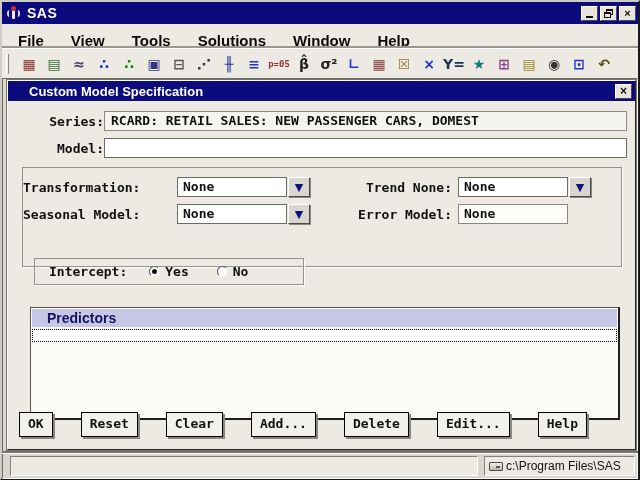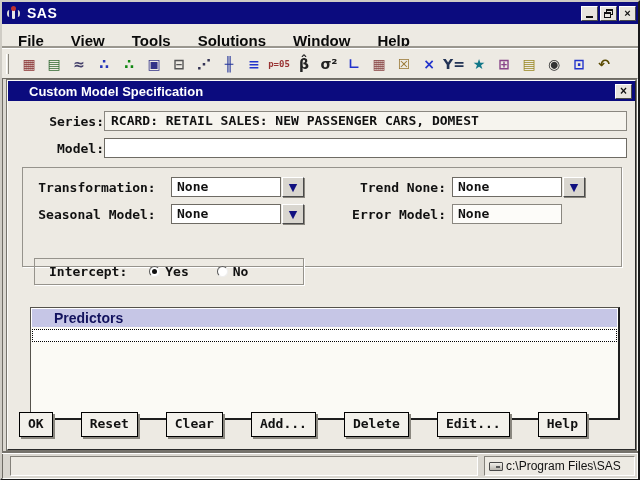--- a/index.html
+++ b/index.html
@@ -94,21 +94,21 @@
   .model-input {
     flex:1; height:20px; background:#fff; border:1px solid #6e6b64;
     font:inherit; padding:0 5px; color:#111;
   }
   .groupbox {
     position:absolute; left:14px; top:66px; width:600px; height:100px;
     border:1px solid #96938c; box-shadow:1px 1px 0 #fff;
   }
   .combo-row { position:absolute; left:0; right:0; display:flex; align-items:center; height:20px; }
   .cr1 { top:9px; } .cr2 { top:36px; }
-  .g-label1 { width:148px; text-align:center; white-space:nowrap; }
+  .g-label1 { width:148px; text-align:left; margin-right:6px; white-space:nowrap; }
   .g-label2 { width:116px; text-align:right; margin:0 6px 0 26px; white-space:nowrap; }
   .combo { display:flex; align-items:stretch; height:20px; }
   .combo-field {
     width:110px; background:#fff; border:1px solid #6e6b64;
     line-height:18px; padding:0 5px; white-space:nowrap;
   }
   .combo-arrow {
     width:22px; background:#d9d6cf; margin-left:1px;
     border:1px solid; border-color:#fff #4a4a4a #4a4a4a #fff;
     box-shadow:1px 1px 0 #8a877f;
@@ -141,21 +141,21 @@
   .radio.checked .dot { background:#111; }
   .predictors {
     position:absolute; left:22px; top:206px; width:590px; height:113px;
     background:var(--list-bg,#FBFAF5);
     border:1px solid #55524b; border-right:2px solid #1e1e1e; border-bottom:2px solid #1e1e1e;
   }
   .pred-header {
     height:19px; background:var(--list-header-bg,#C6C6E6);
     color:var(--list-header-text,#12125E);
     font-family:"Liberation Sans", sans-serif; font-weight:bold; font-size:14px;
-    line-height:18px; padding-left:22px; border:1px solid #fff; border-bottom:none;
+    line-height:18px; padding-left:15px; border:1px solid #fff; border-bottom:none;
   }
   .pred-focusrow { height:13px; margin:2px 1px 0; border:1px dotted #000; background:#fff; }
   .dlg-buttons {
     position:absolute; left:0; right:0; top:311px; height:28px;
     display:flex; align-items:flex-start; justify-content:space-between;
     padding:0 48px 0 11px;
   }
   
   .statusbar {
     position:absolute; left:0; top:451px; right:0; height:25px;

